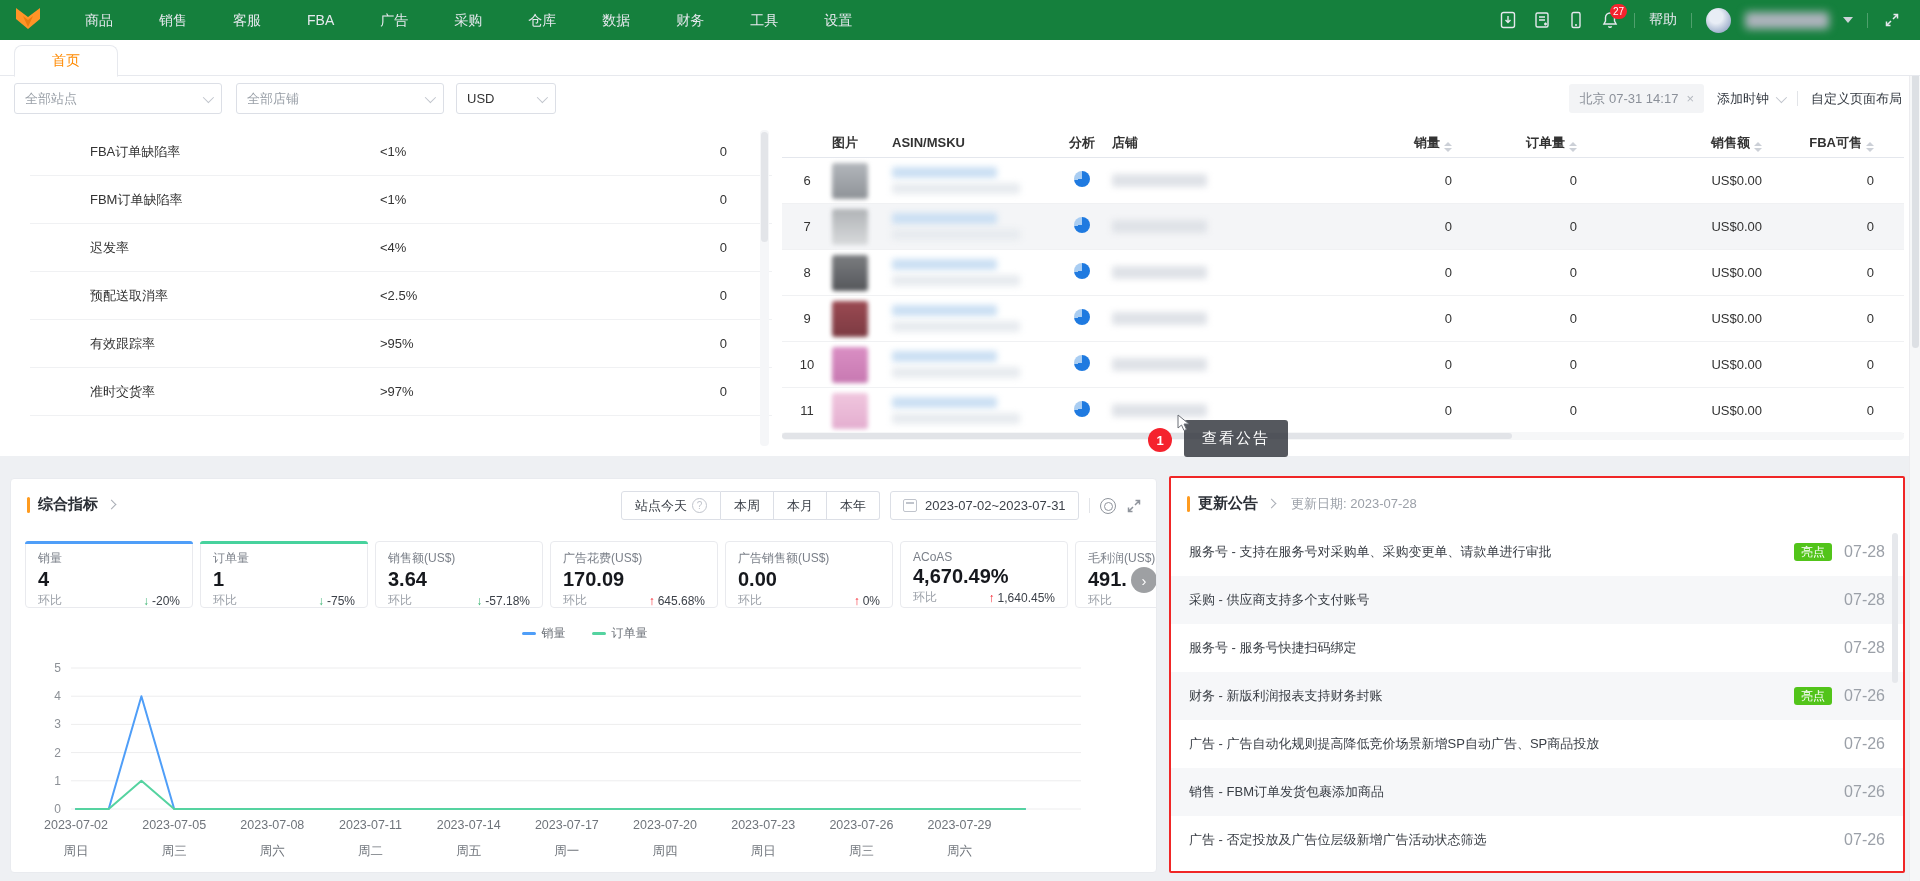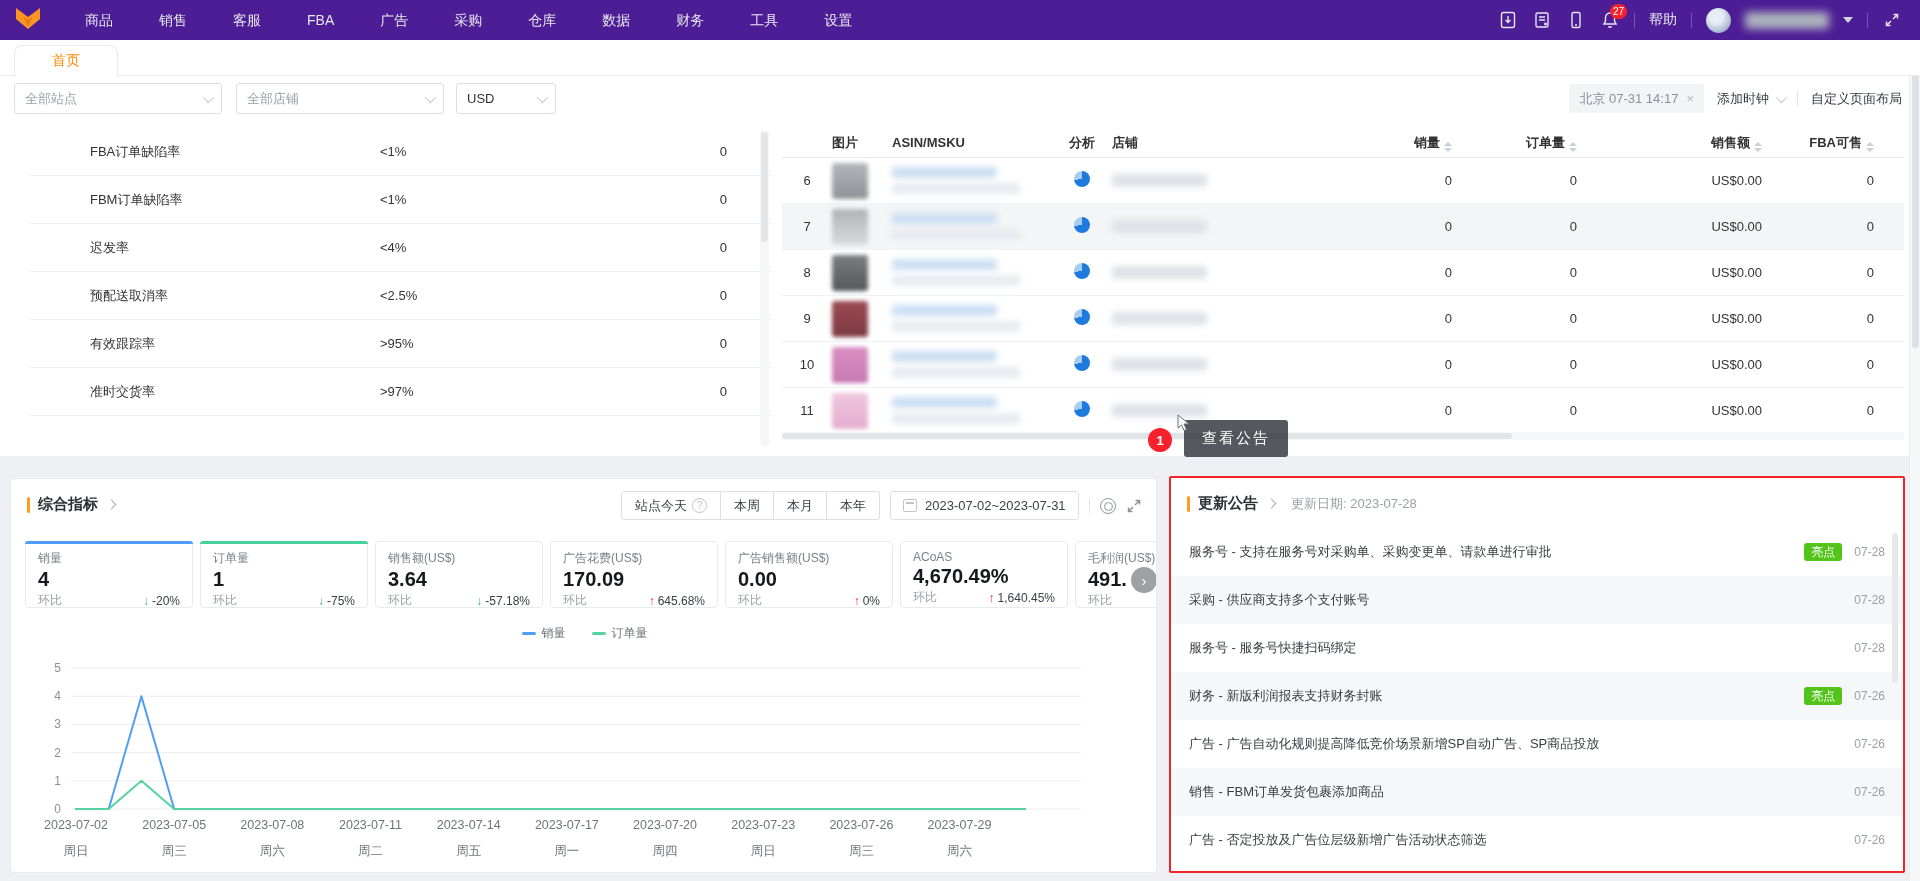--- a/index.html
+++ b/index.html
@@ -1,21 +1,21 @@
 <!DOCTYPE html>
 <html><head>
 <meta charset="utf-8">
 <style>
   * { margin:0; padding:0; box-sizing:border-box; }
   html,body { width:1920px; height:881px; overflow:hidden; }
   body { font-family:"Liberation Sans","DejaVu Sans",sans-serif; background:#fff; color:#333; }
   .page { position:relative; width:1920px; height:881px; overflow:hidden; background:#fff; }
 
   
-  .navbar { position:absolute; left:0; top:0; width:1920px; height:40px; background:#4c1d95; display:flex; align-items:center; z-index:30; }
+  .navbar { position:absolute; left:0; top:0; width:1920px; height:40px; background:#15803d; display:flex; align-items:center; z-index:30; }
   .nav-logo { width:30px; height:28px; margin:0 18px 0 14px; display:flex; align-items:center; }
   .nav-menu { display:flex; align-items:center; height:100%; }
   .nav-item { color:#e6e8ee; font-size:14px; padding:0 23px; height:40px; line-height:40px; cursor:pointer; }
   .nav-right { margin-left:auto; display:flex; align-items:center; gap:14px; padding-right:18px; }
   .nav-ic { width:20px; height:20px; position:relative; display:flex; align-items:center; justify-content:center; }
   .nav-ic svg { display:block; }
   .nav-badge { position:absolute; top:-6px; left:10px; min-width:17px; height:15px; border-radius:8px; background:#f5222d; color:#fff; font-size:10px; line-height:15px; text-align:center; padding:0 3px; }
   .nav-sep { width:1px; height:15px; background:rgba(255,255,255,.25); }
   .nav-help { color:#e6e8ee; font-size:14px; cursor:pointer;text-align:right; }
   .avatar { width:25px; height:25px; border-radius:50%; background:radial-gradient(circle at 40% 35%, #e8edf5 30%, #9fb0cc 75%, #7d90b5); }
@@ -114,21 +114,21 @@
   
   .ann { position:absolute; left:1169px; top:476px; width:736px; height:397px; background:#fff; border:2px solid #f02626; border-radius:2px; }
   .ann-head { position:absolute; left:16px; top:16px; display:flex; align-items:center; gap:8px; }
   .ann-title { font-size:15px; font-weight:bold; color:#2b2f36; }
   .ann-date { font-size:13px; color:#9ba0a8; margin-left:8px; }
   .ann-list { position:absolute; left:0; top:50px; width:100%; }
   .ann-item { height:48px; display:flex; align-items:center; padding:0 18px; font-size:13px; color:#383d44; cursor:pointer; }
   .ann-item.alt { background:#f6f7f9; }
   .ann-right { margin-left:auto; display:flex; align-items:center; gap:12px; }
   .hl-badge { background:#52c41a; color:#fff; font-size:12px; border-radius:3px; padding:2px 7px; line-height:14px; }
-  .ann-dt { font-size:12px; color:#9ba0a8; }
+  .ann-dt { font-size:16px; color:#9ba0a8; }
   .ann-scroll { position:absolute; right:5px; top:55px; width:6px; height:150px; background:#e6e8ec; border-radius:3px; }
 
   
   .guide { position:absolute; left:1148px; top:420px; z-index:60; display:flex; align-items:flex-start; }
   .step-dot { width:24px; height:24px; border-radius:50%; background:#f5222d; color:#fff; font-size:13px; font-weight:bold; display:flex; align-items:center; justify-content:center; margin-top:8px; }
   .tip-box { position:relative; margin-left:12px; background:rgba(47,51,58,.82); color:#fff; font-size:15px; letter-spacing:2px; border-radius:3px; padding:8px 18px; height:37px; display:flex; align-items:center; }
   .cursor-ic { position:absolute; left:-7px; top:-6px; }
 
   
   .pg-scroll { position:absolute; right:0; top:40px; width:11px; height:841px; background:#f6f7f8; border-left:1px solid #ececef; }

